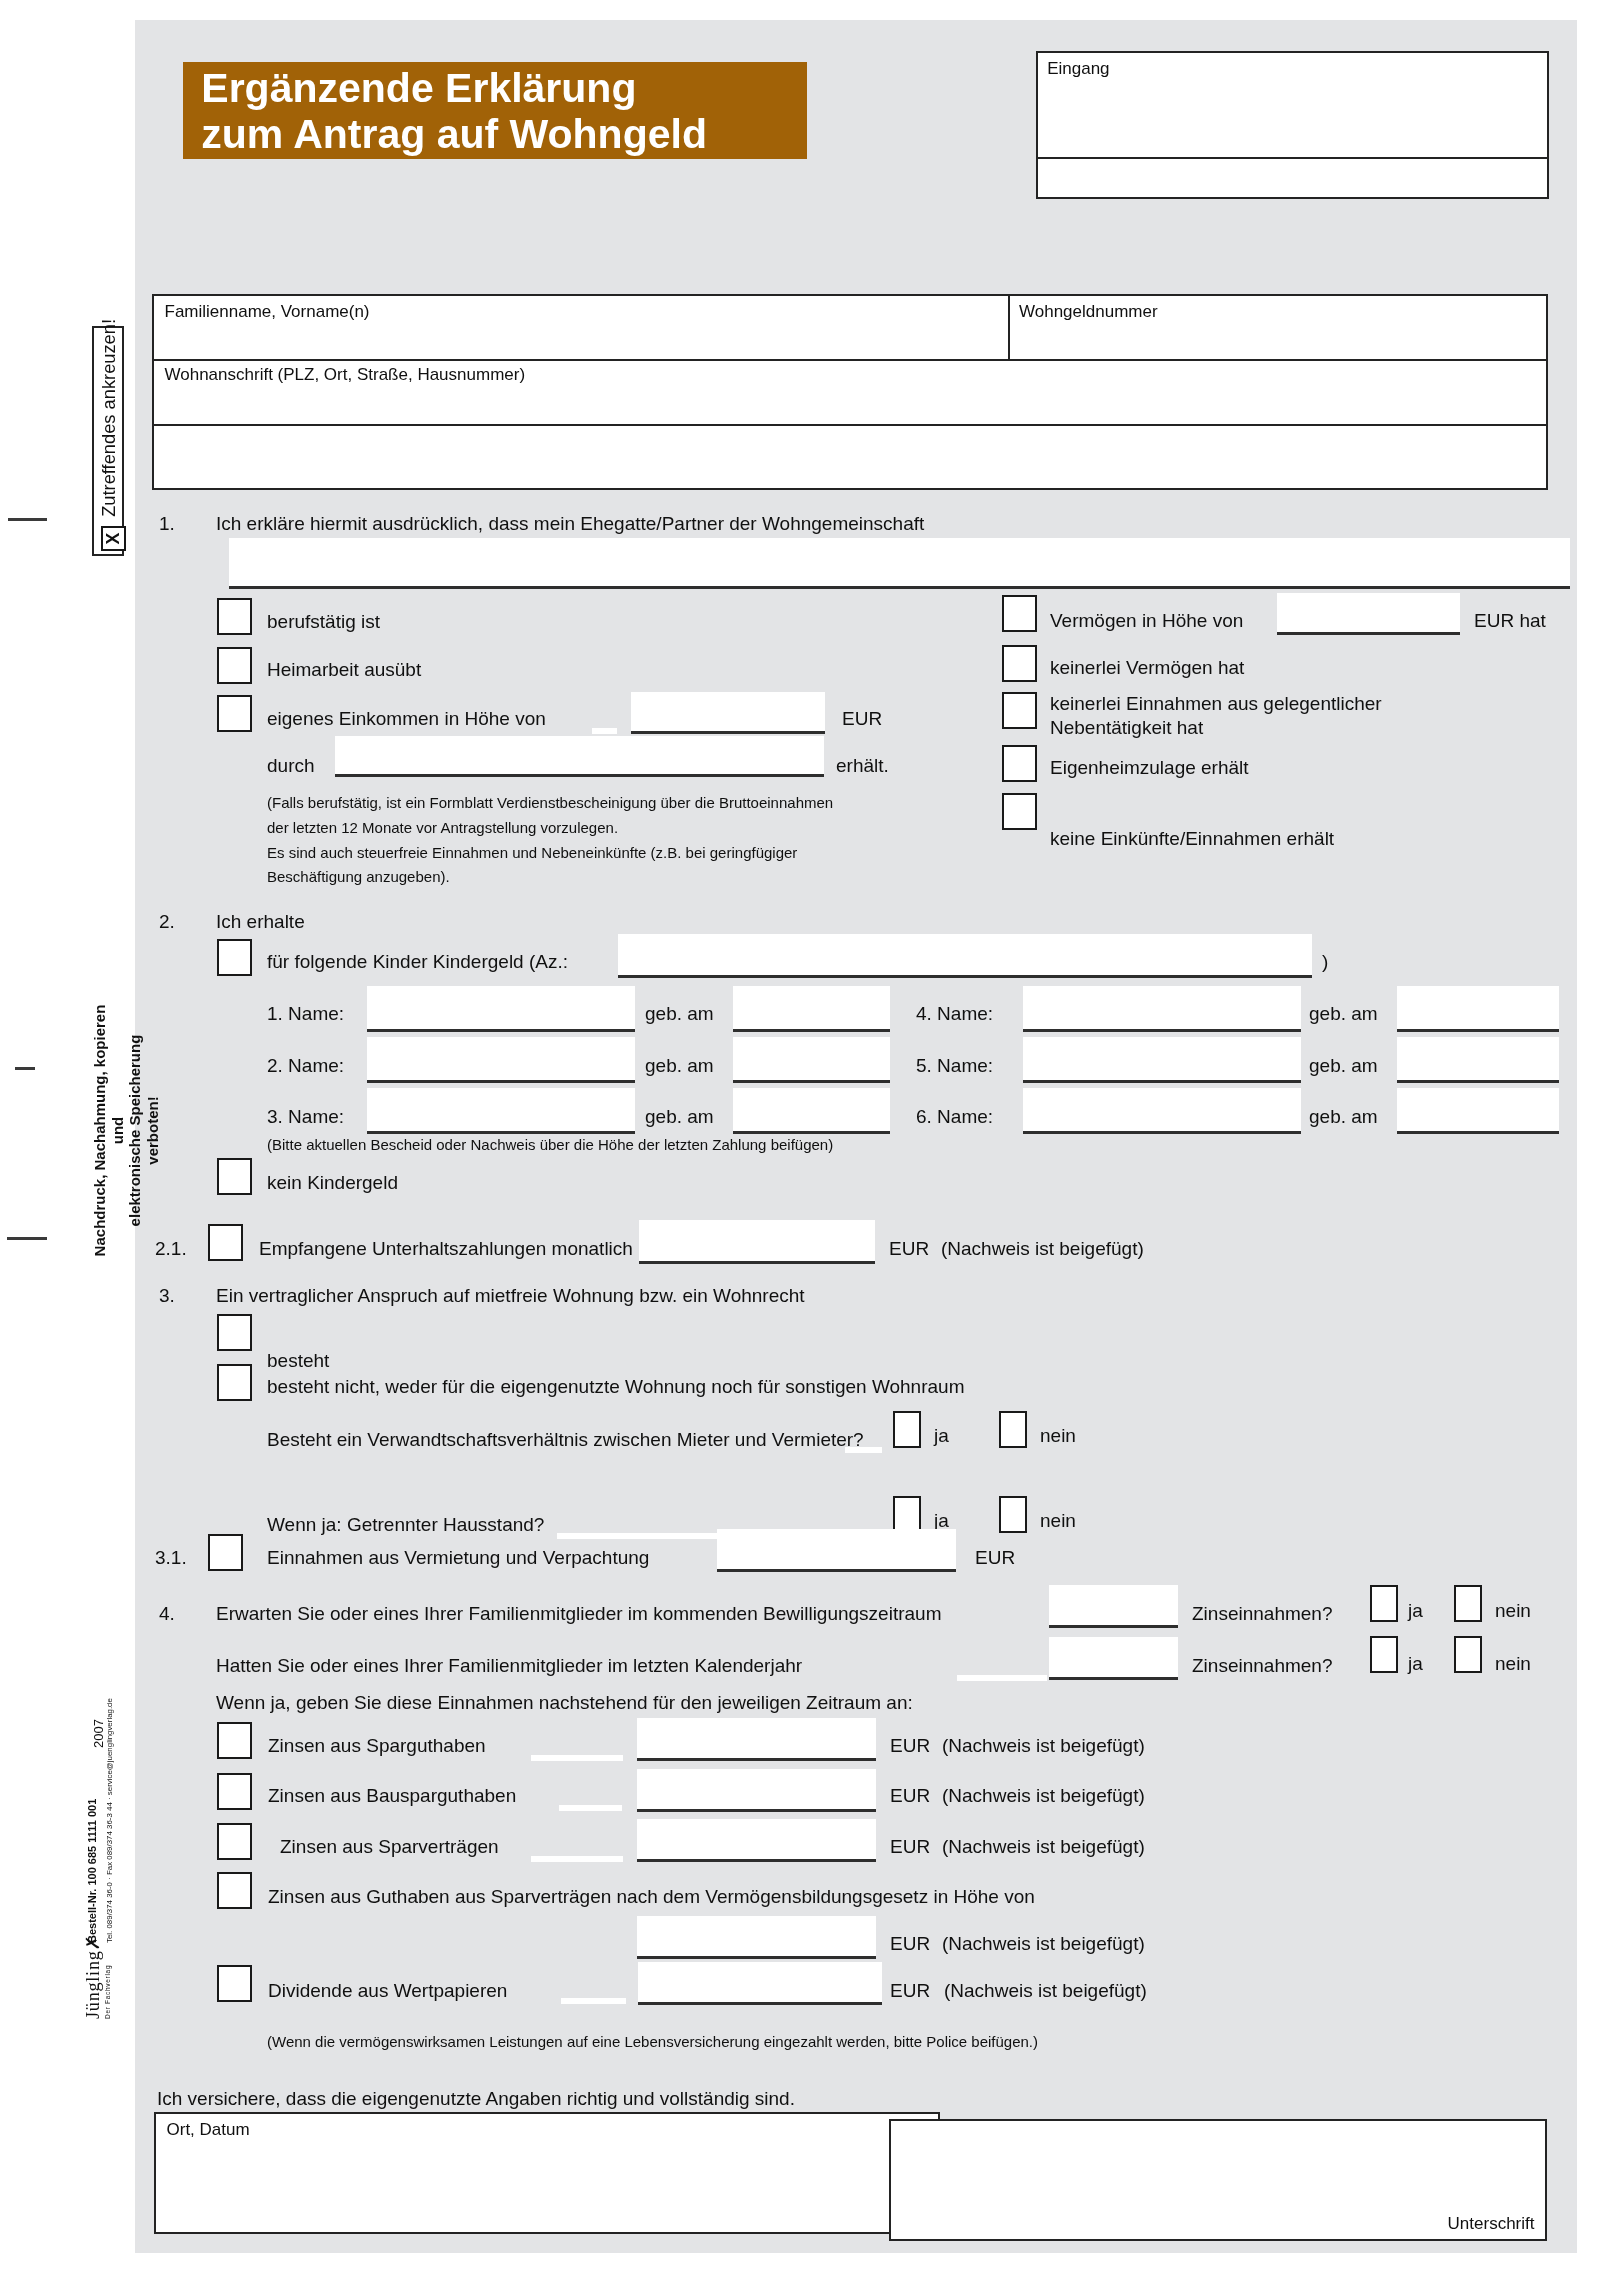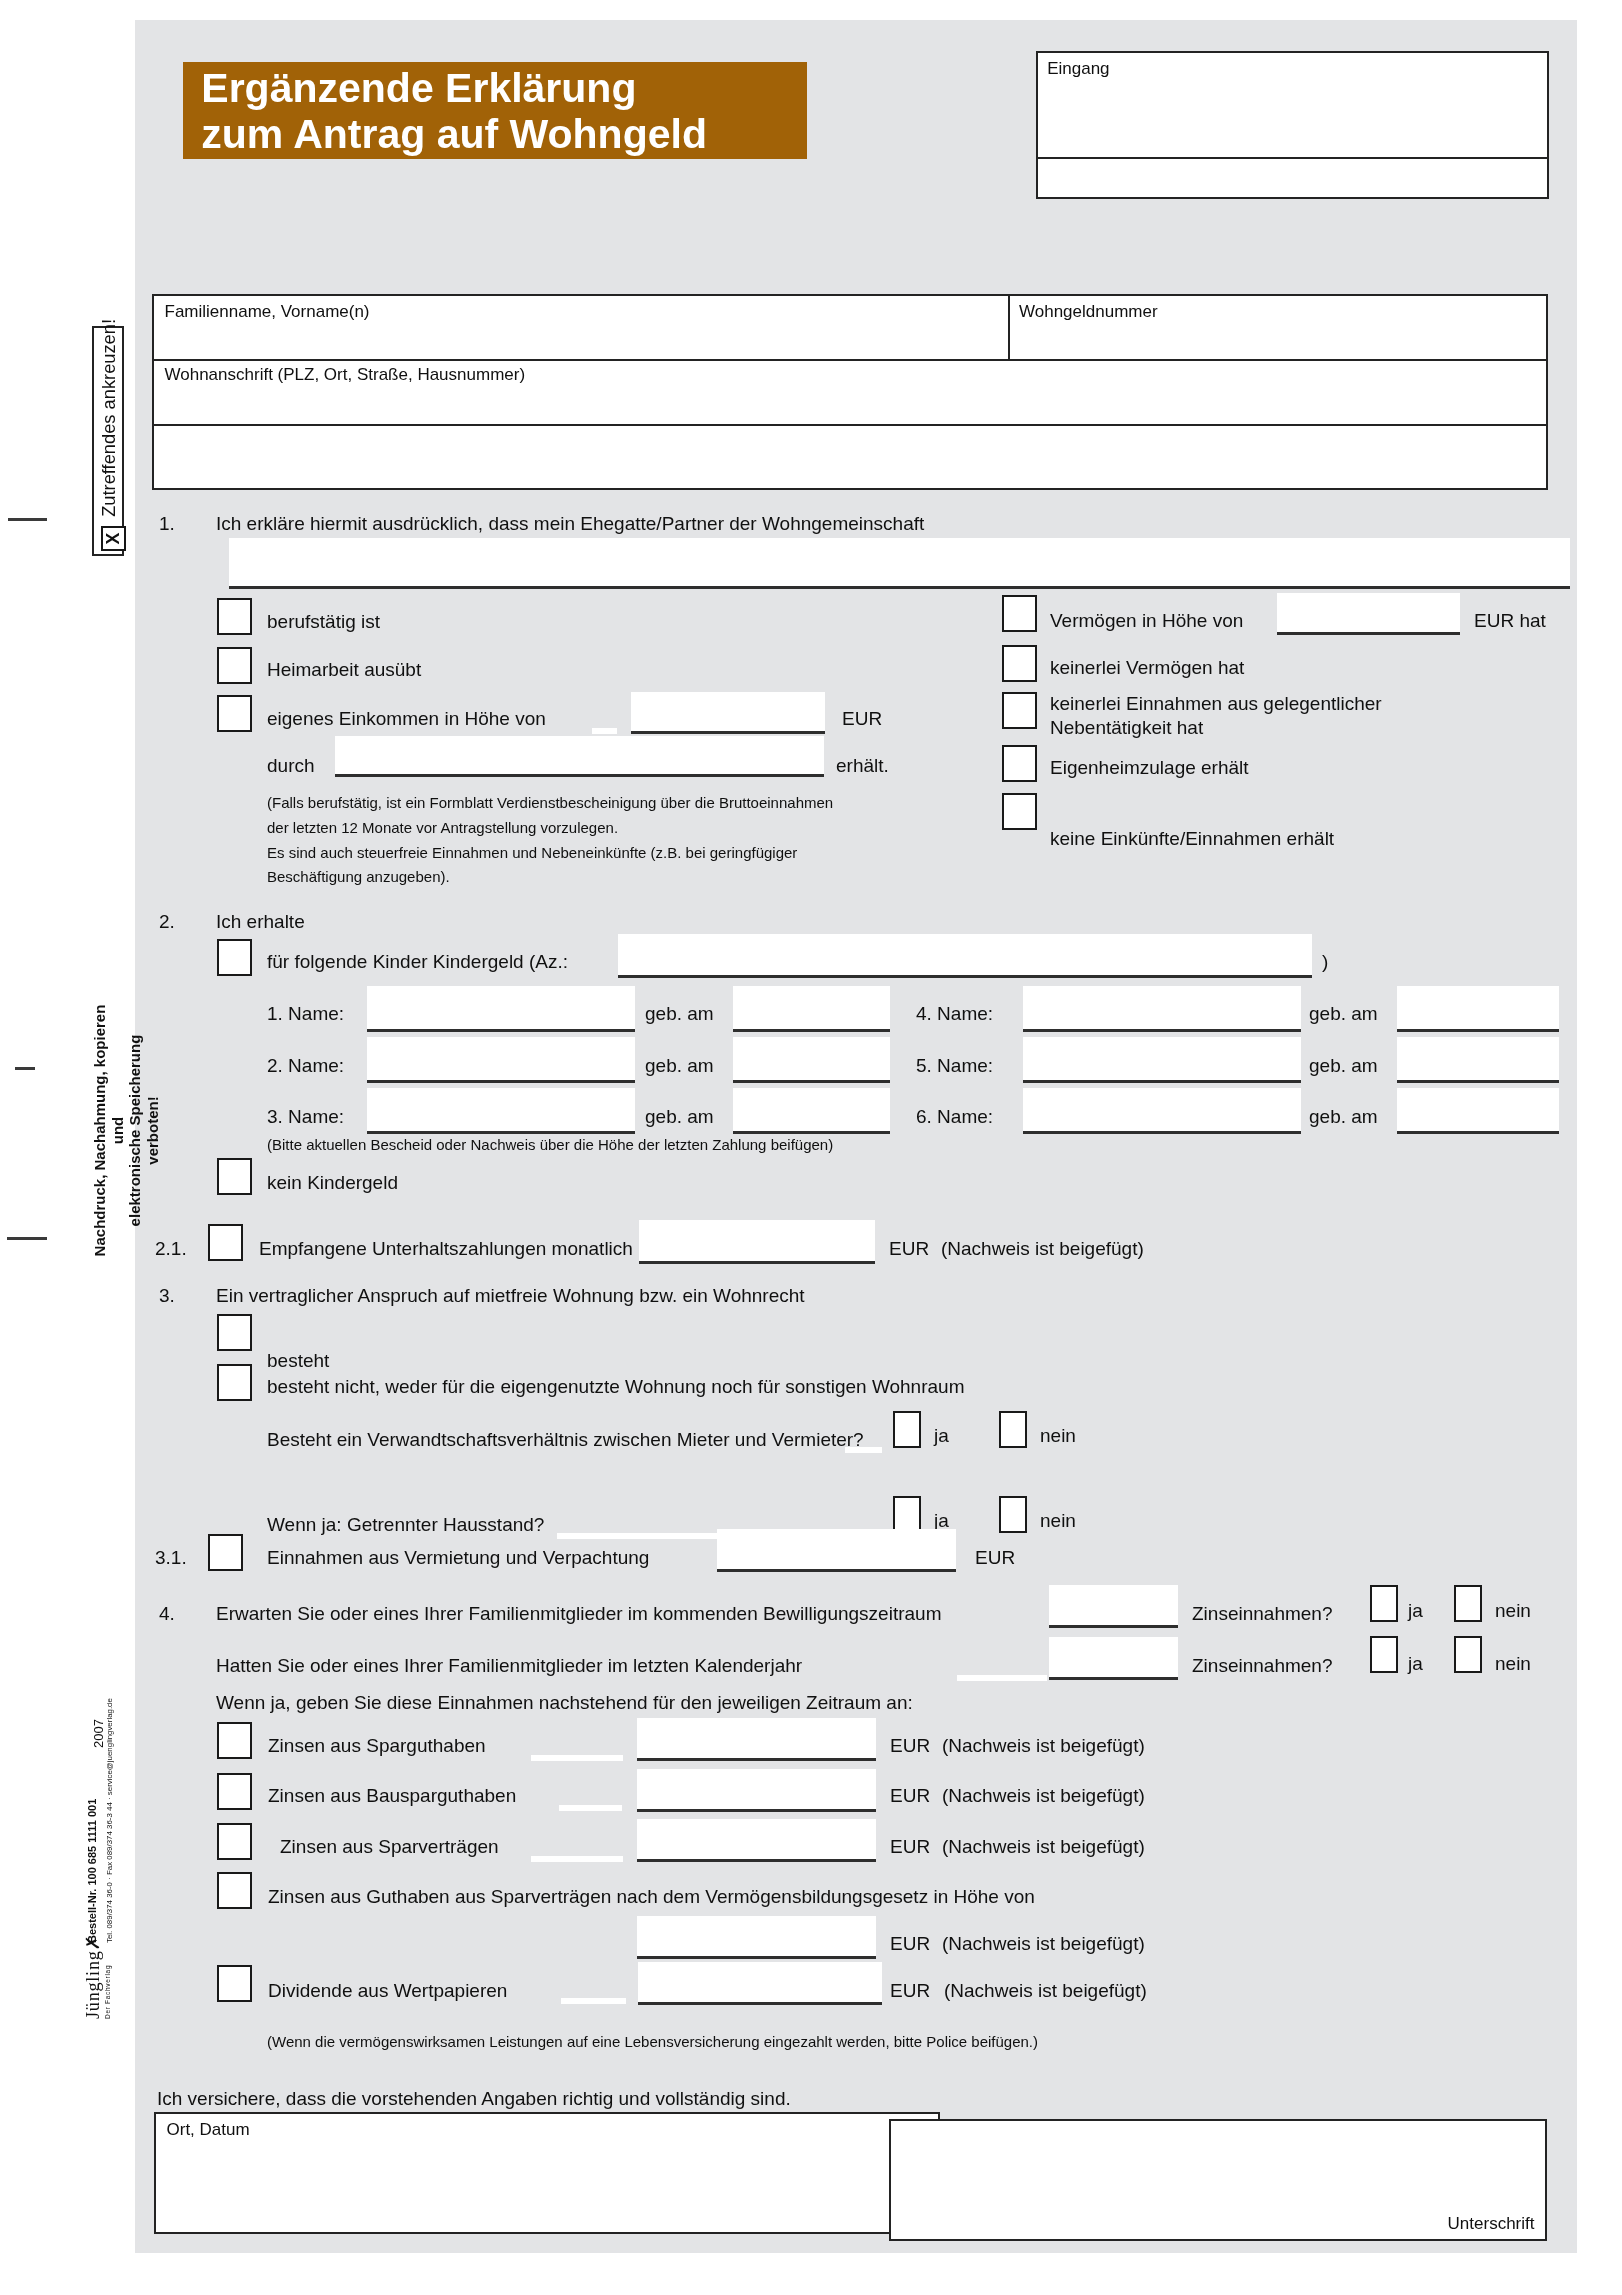--- a/index.html
+++ b/index.html
@@ -246,21 +246,21 @@
 
   <div class="cb" style="left:217px;top:1965px;"></div>
   <div class="t" style="left:268px;top:1979px;">Dividende aus Wertpapieren</div>
   <div class="wseg" style="left:561px;top:1998px;width:65px;"></div>
   <div class="inp" style="left:638px;top:1962px;width:244px;height:43px;"></div>
   <div class="t" style="left:890px;top:1979px;">EUR</div>
   <div class="t" style="left:944px;top:1979px;">(Nachweis ist beigefügt)</div>
 
   <div class="t sm" style="left:267px;top:2031px;">(Wenn die vermögenswirksamen Leistungen auf eine Lebensversicherung eingezahlt werden, bitte Police beifügen.)</div>
 
-  <div class="t" style="left:157px;top:2087px;">Ich versichere, dass die vorstehenden Angaben richtig und vollständig sind.</div>
+  <div class="t" style="left:157px;top:2087px;">Ich versichere, dass die eigengenutzte Angaben richtig und vollständig sind.</div>
 
   <div class="frame" style="left:154px;top:2112px;width:786px;height:122px;">
     <div class="t hdr" style="left:10.5px;top:5.2px;">Ort, Datum</div>
   </div>
 
   <div class="frame" style="left:889px;top:2119px;width:658px;height:122px;">
     <div class="t hdr" style="right:10.5px;bottom:5.2px;left:auto;">Unterschrift</div>
   </div>
 </div>
 

